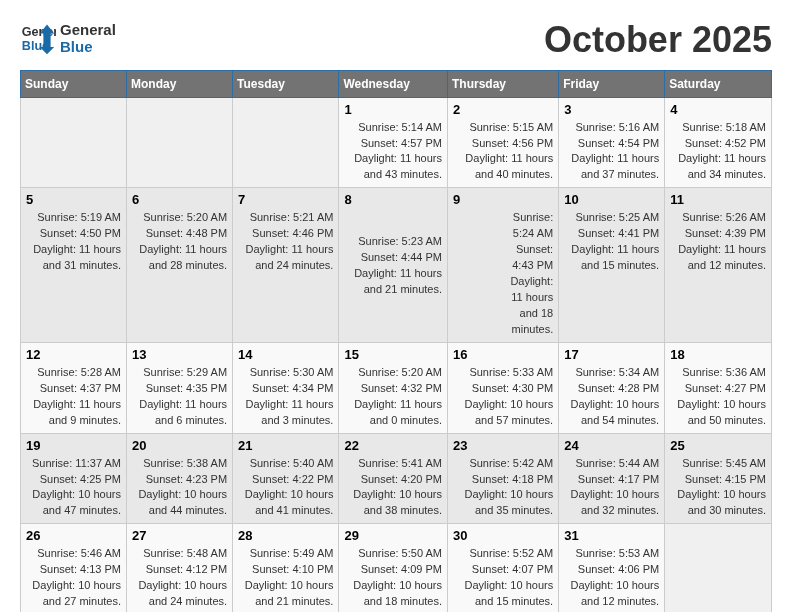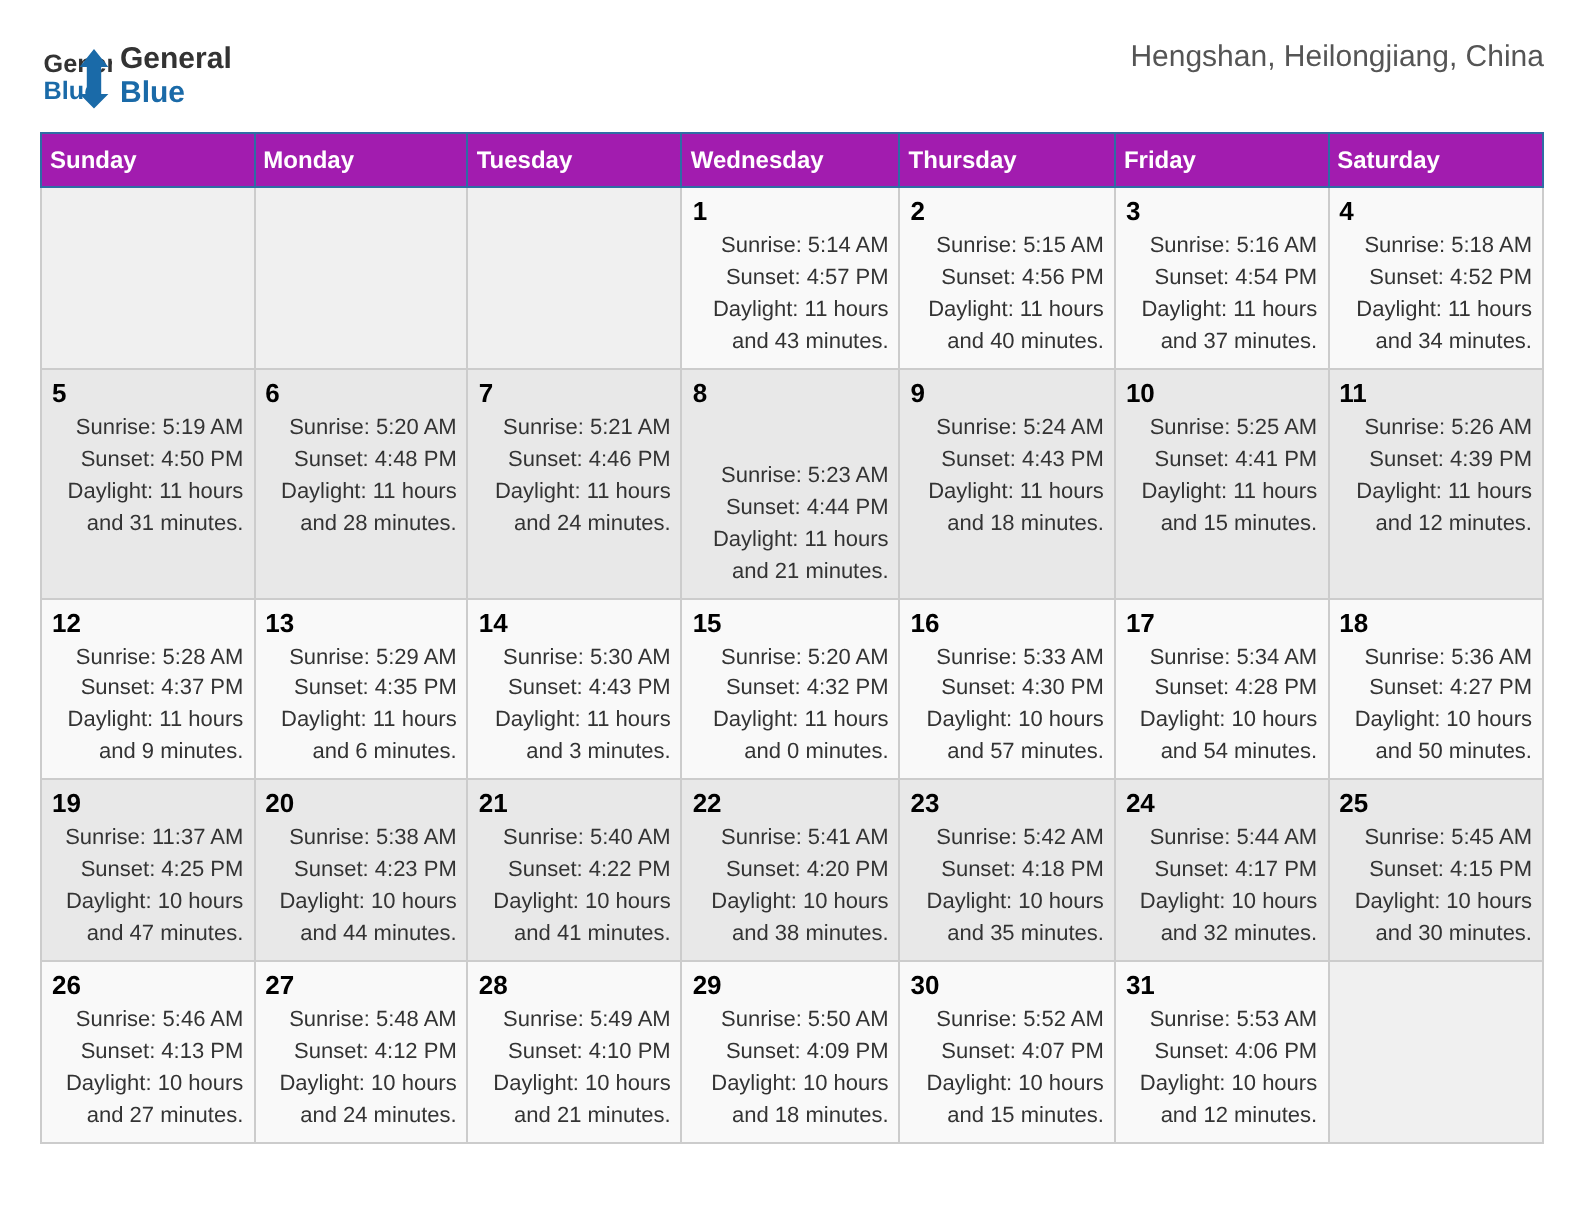--- a/index.html
+++ b/index.html
@@ -35,21 +35,21 @@
     .location {
       font-size: 15px;
       color: #555;
     }
     table {
       width: 100%;
       border-collapse: collapse;
       font-size: 11px;
     }
     thead tr {
-      background-color: #a21caf;
+      background-color: #737373;
       color: #fff;
     }
     thead th {
       padding: 6px 4px;
       text-align: left;
       font-weight: bold;
       font-size: 12px;
       border: 1px solid #2e6da4;
     }
     tbody tr {
@@ -86,21 +86,21 @@
       <polygon points="30,5 38,15 34,15 34,30 38,30 30,38 22,30 26,30 26,15 22,15" fill="#1a6aa8"></polygon>
     </svg>
     <div>
       <div style="font-size:15px;font-weight:bold;">
         <span style="color:#333;">General</span><br>
         <span style="color:#1a6aa8;">Blue</span>
       </div>
     </div>
   </div>
   <div class="title-block">
-    <div class="location">Hengshan, Heilongjiang, China</div>
+    <div class="month-title">October 2025</div>
   </div>
 </div>
 
 <table>
   <thead>
     <tr>
     <th>Sunday</th>
         <th>Monday</th>
         <th>Tuesday</th>
         <th>Wednesday</th>
@@ -167,21 +167,21 @@
         </td>
         <td>
           <div class="day-num">8</div>
           <div class="day-info" style="white-space: pre-line; margin-top: 27px;">Sunrise: 5:23 AM
 Sunset: 4:44 PM
 Daylight: 11 hours
 and 21 minutes.</div>
         </td>
         <td>
           <div class="day-num">9</div>
-          <div class="day-info" style="white-space: pre-line;">Sunrise: 5:24 AM
+          <div class="day-info" style="white-space: pre-line; margin-left: 44px;">Sunrise: 5:24 AM
 Sunset: 4:43 PM
 Daylight: 11 hours
 and 18 minutes.</div>
         </td>
         <td>
           <div class="day-num">10</div>
           <div class="day-info" style="white-space: pre-line;">Sunrise: 5:25 AM
 Sunset: 4:41 PM
 Daylight: 11 hours
 and 15 minutes.</div>
@@ -205,21 +205,21 @@
         <td>
           <div class="day-num">13</div>
           <div class="day-info" style="white-space: pre-line;">Sunrise: 5:29 AM
 Sunset: 4:35 PM
 Daylight: 11 hours
 and 6 minutes.</div>
         </td>
         <td>
           <div class="day-num">14</div>
           <div class="day-info" style="white-space: pre-line;">Sunrise: 5:30 AM
-Sunset: 4:43 PM
+Sunset: 4:34 PM
 Daylight: 11 hours
 and 3 minutes.</div>
         </td>
         <td>
           <div class="day-num">15</div>
           <div class="day-info" style="white-space: pre-line;">Sunrise: 5:20 AM
 Sunset: 4:32 PM
 Daylight: 11 hours
 and 0 minutes.</div>
         </td>

